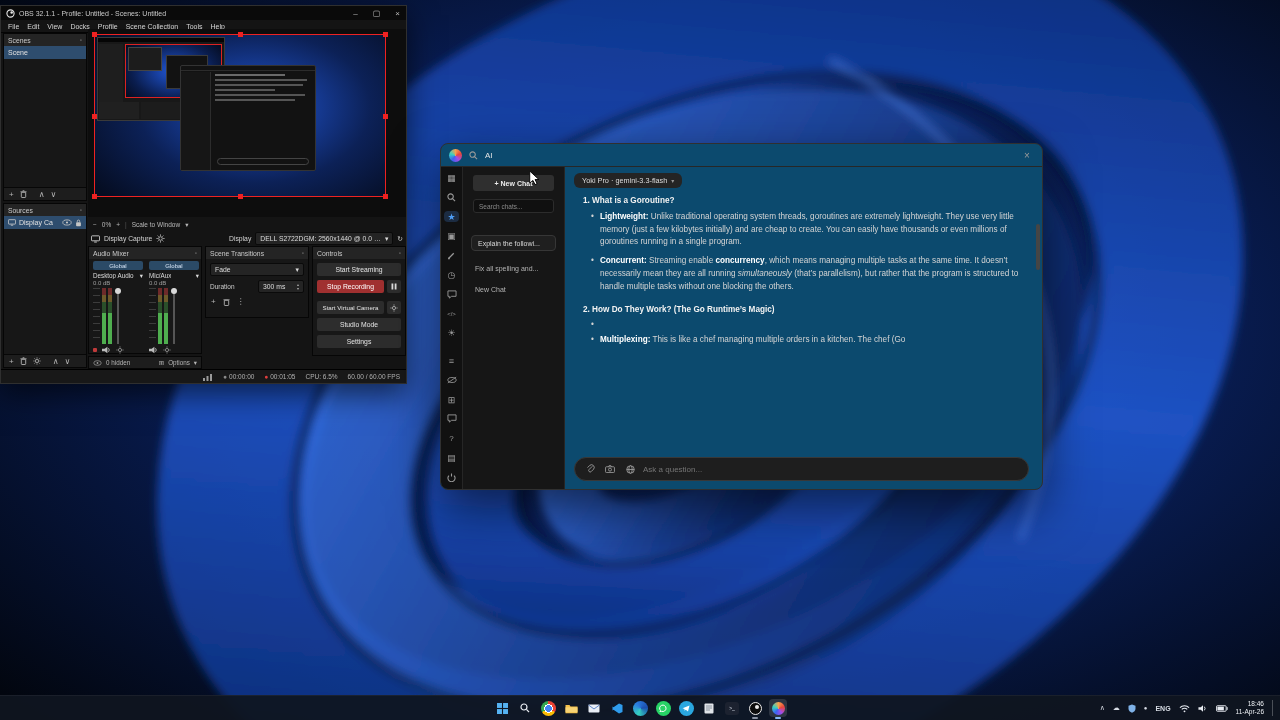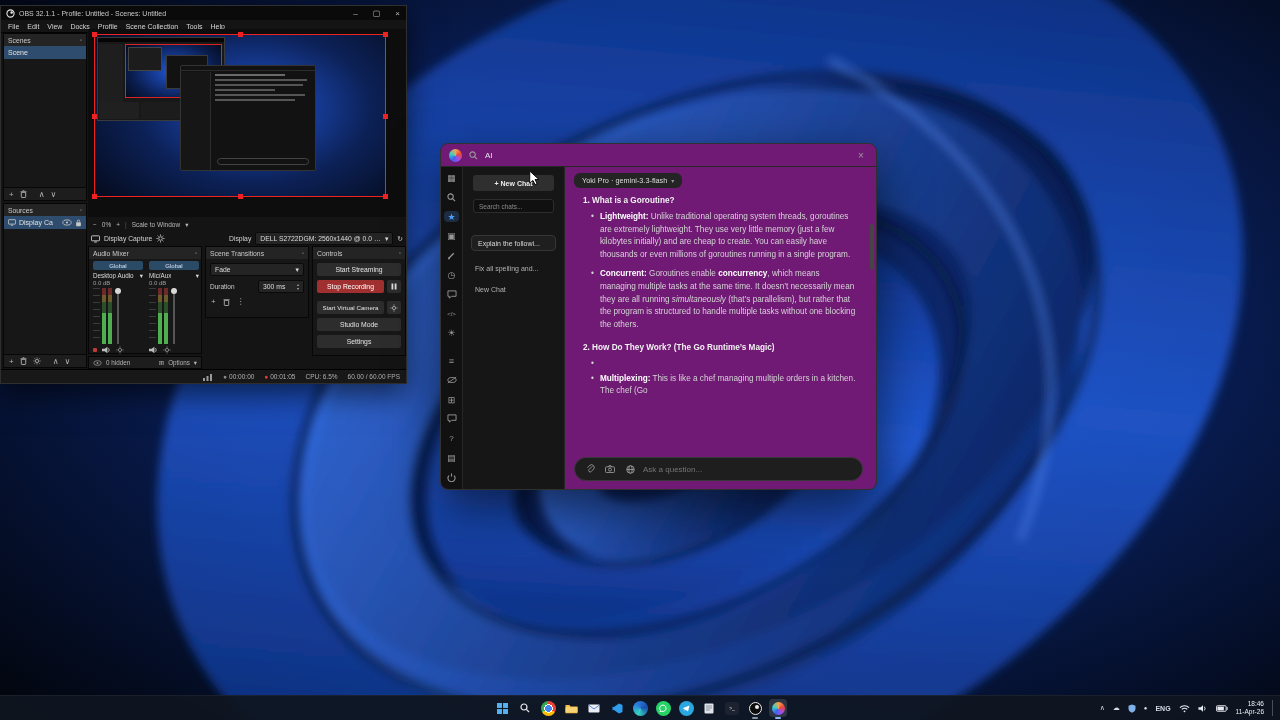--- a/index.html
+++ b/index.html
@@ -68,21 +68,21 @@
                gap:10px; padding:0 6px; font-size:6.5px; color:#b0b0b0; }
 
   
   .tobs { position:absolute; left:2px; top:2px; width:128px; height:84px; background:#181818;
           border:1px solid #3a3a3a; }
   .tchat { position:absolute; left:85px; top:30px; width:136px; height:106px; background:#121212;
            border:1px solid #333; border-radius:2px; }
   .tb2 { background:#6a6a6a; height:2px; margin:3px 6px 0 34px; }
 
   
-  .chatwin { left:440px; top:143px; width:437px; height:347px; background:#701a75;
+  .chatwin { left:440px; top:143px; width:603px; height:347px; background:#0c4a6e;
              border:1px solid #303030; border-radius:8px; box-shadow:0 18px 50px rgba(0,0,0,.6);
              overflow:hidden; }
   .ctop { position:absolute; left:0; right:0; top:0; height:23px; border-bottom:1px solid #272727;
           display:flex; align-items:center; padding:0 8px; gap:7px; }
   .logo { width:13px; height:13px; border-radius:50%;
           background:conic-gradient(#f6a14d,#e8453c,#a34de8,#3b63f2,#39d2c0,#f6a14d); }
   .ctop input { flex:1; background:transparent; border:none; outline:none; color:#e4e4e4;
                 font-size:8px; font-family:inherit; }
   .cclose { color:#9a9a9a; font-size:10px; width:14px; text-align:center; }
   .rail { position:absolute; left:0; top:23px; bottom:0; width:22px; background:#111;
@@ -584,21 +584,21 @@
     </div>
 
     <div class="ccontent">
       <div class="chead" style="margin-top:0">1. What is a Goroutine?</div>
       <div class="bul">
         <span>•</span>
         <p><b>Lightweight:</b><span> Unlike traditional operating system threads, goroutines are extremely lightweight. They use very little memory (just a few kilobytes initially) and are cheap to create. You can easily have thousands or even millions of goroutines running in a single program.</span></p>
       </div>
       <div class="bul">
         <span>•</span>
-        <p><b>Concurrent:</b><span> Goroutines enable </span><b>concurrency</b><span>, which means managing multiple tasks at the same time. It doesn’t necessarily mean they are all running </span><i>simultaneously</i><span> (that’s parallelism), but rather that the program is structured to handle multiple tasks without one blocking the others.</span></p>
+        <p><b>Concurrent:</b><span> Streaming enable </span><b>concurrency</b><span>, which means managing multiple tasks at the same time. It doesn’t necessarily mean they are all running </span><i>simultaneously</i><span> (that’s parallelism), but rather that the program is structured to handle multiple tasks without one blocking the others.</span></p>
       </div>
       <div class="chead">2. How Do They Work? (The Go Runtime’s Magic)</div>
       <div class="bul">
         <span>•</span>
       </div>
       <div class="bul">
         <span>•</span>
         <p><b>Multiplexing:</b><span> This is like a chef managing multiple orders in a kitchen. The chef (Go</span></p>
       </div>
     </div>

